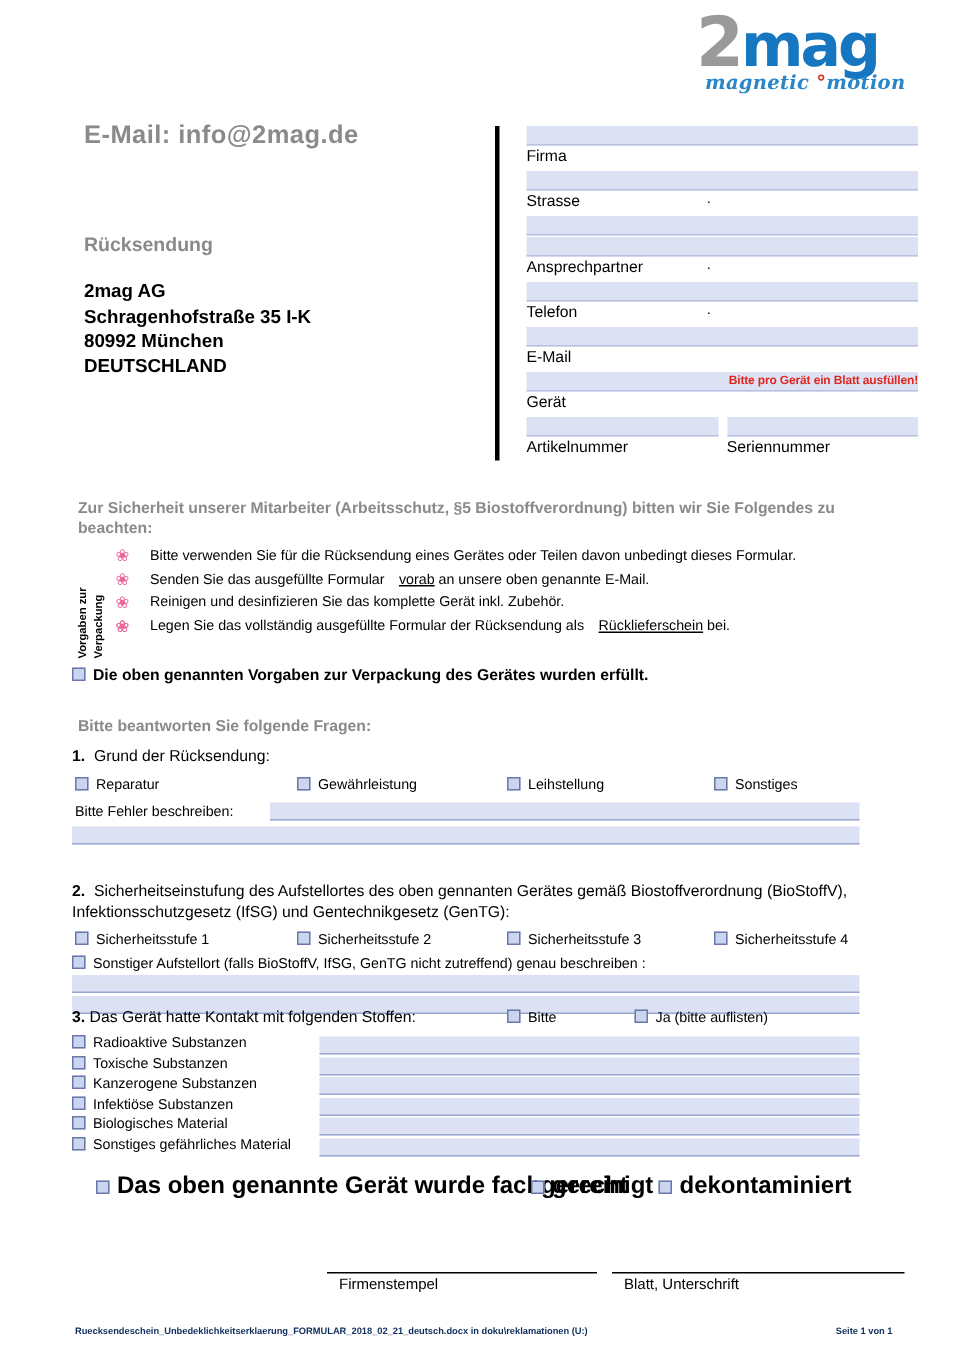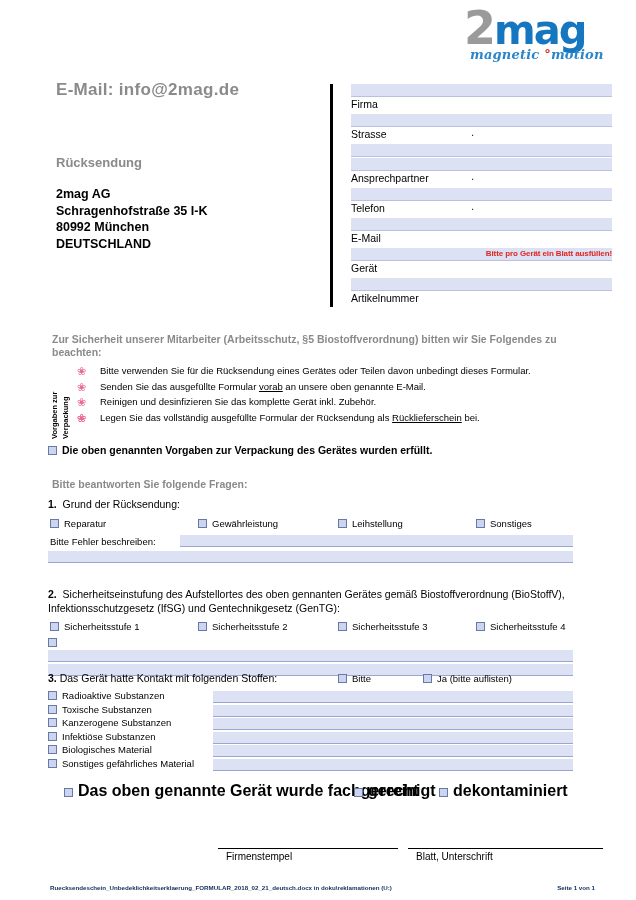--- a/index.html
+++ b/index.html
@@ -118,21 +118,21 @@
   .vl2 span { left: 0px; top: 72px; }
   .bullet-line {
     position: relative;
     font-size: 9.5px; line-height: 15.5px;
     color: #000; white-space: nowrap;
   }
   .bullet-ico {
     position: absolute; left: -23px; top: 1px;
     color: #e86a9a; font-size: 11px; line-height: 14px;
   }
-  .u { text-decoration: underline; }
+  .u { text-decoration: underline; margin-left: 7px; }
 
   .cb {
     display: inline-block;
     width: 9px; height: 9px;
     background: #ccd5f0;
     border: 1px solid #6878a8;
     vertical-align: -1px;
     margin-right: 5px;
   }
   .confirm-row {
@@ -263,20 +263,24 @@
     <div class="fieldbar"></div>
     <div class="fieldlabel">Gerät</div>
     <span class="warn">Bitte pro Gerät ein Blatt ausfüllen!</span>
   </div>
 
   <div class="dual">
     <div>
       <div class="fieldbar"></div>
       <div class="fieldlabel">Artikelnummer</div>
     </div>
+    <div>
+      <div class="fieldbar"></div>
+      <div class="fieldlabel">Seriennummer</div>
+    </div>
   </div>
 
 </div>
 
 <div class="safety">
   <div class="safety-head">Zur Sicherheit unserer Mitarbeiter (Arbeitsschutz, §5 Biostoffverordnung) bitten wir Sie Folgendes zu beachten:</div>
 
   <div class="bullets">
     <div class="vert-label vl1">
       <span>Vorgaben zur</span>
@@ -336,21 +340,21 @@
     <b>2.</b>&nbsp;
     <span>Sicherheitseinstufung des Aufstellortes des oben gennanten Gerätes gemäß Biostoffverordnung (BioStoffV), Infektionsschutzgesetz (IfSG) und Gentechnikgesetz (GenTG):</span>
   </div>
   <div class="optrow">
     <span class="opt o1"><span class="cb"></span><span>Sicherheitsstufe 1</span></span>
     <span class="opt o2"><span class="cb"></span><span>Sicherheitsstufe 2</span></span>
     <span class="opt o3"><span class="cb"></span><span>Sicherheitsstufe 3</span></span>
     <span class="opt o4"><span class="cb"></span><span>Sicherheitsstufe 4</span></span>
   </div>
   <div class="otherline">
-    <span class="cb"></span>
+    <span class="cb"></span><span>Sonstiger Aufstellort (falls BioStoffV, IfSG, GenTG nicht zutreffend) genau beschreiben :</span>
   </div>
   <div class="inputbar ib-full"></div>
   <div class="inputbar ib-full"></div>
 </div>
 
 <div class="q3">
   <div class="q3head">
     <span class="t">
       <b>3.</b>&nbsp;<span>Das Gerät hatte Kontakt mit folgenden Stoffen:</span>
     </span>

